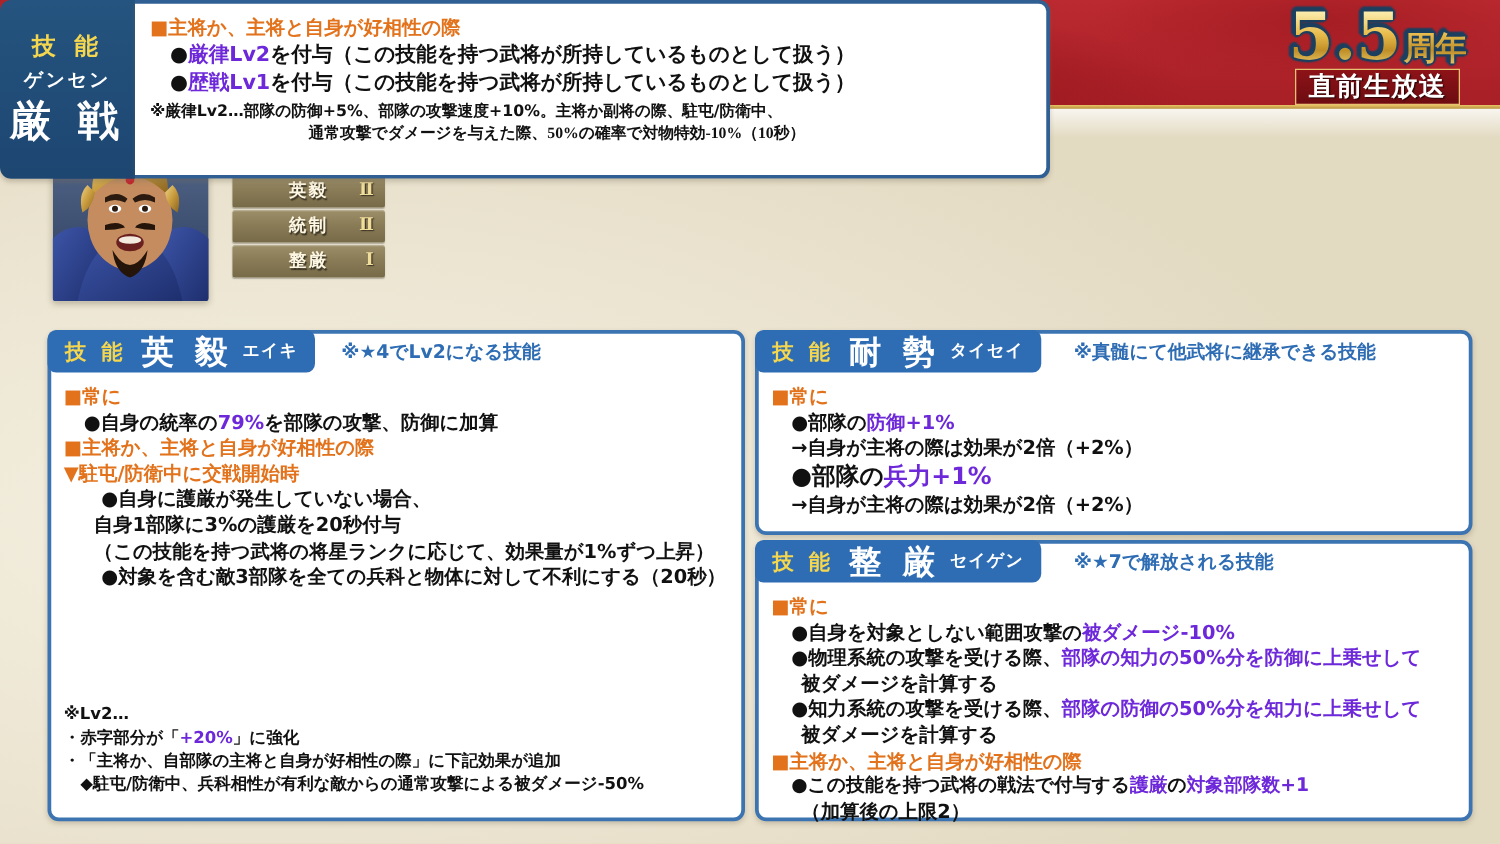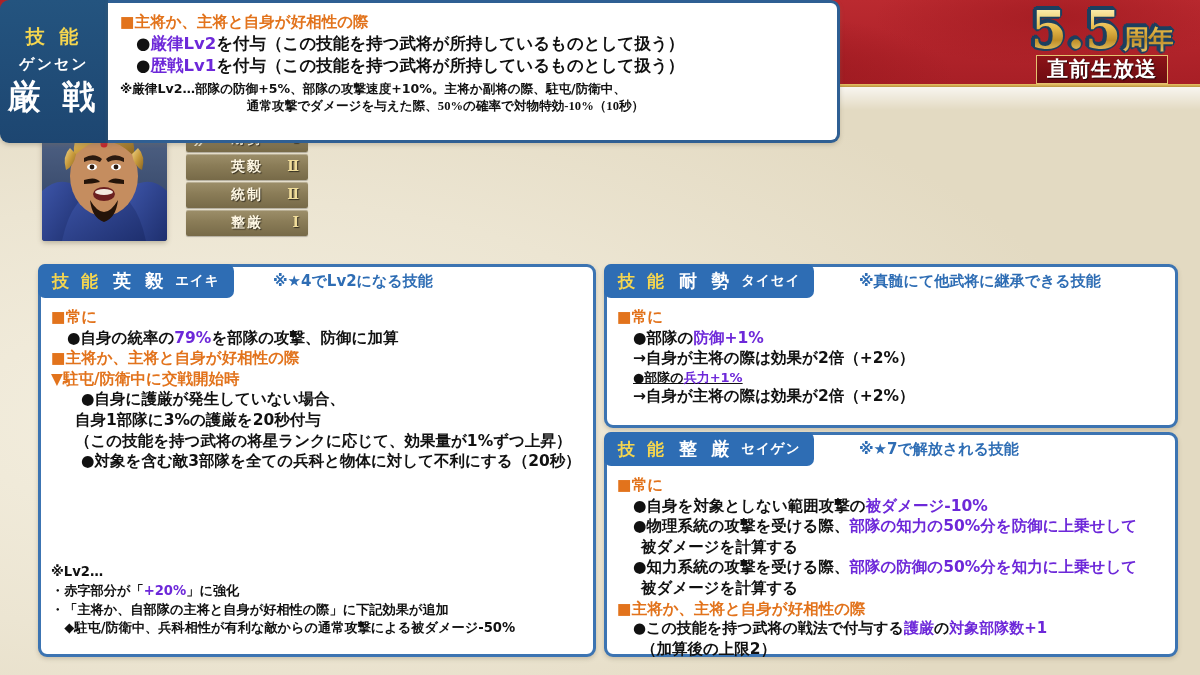--- a/index.html
+++ b/index.html
@@ -65,21 +65,21 @@
     font-size:21px;font-weight:bold;color:#fff;letter-spacing:1px;line-height:1.05;
     text-shadow:1px 1px 1px rgba(0,0,0,.7);
   }
   
   #portrait{
     position:absolute;left:42px;top:96px;width:125px;height:145px;
     border-radius:3px;overflow:hidden;
     box-shadow:0 2px 5px rgba(90,80,55,.35);
   }
   
-  #skill-list{position:absolute;left:186px;top:98px;width:122px;}
+  #skill-list{position:absolute;left:186px;top:84px;width:122px;}
   .skill-row{
     position:relative;height:26px;margin-bottom:2px;border-radius:2px;
     background:linear-gradient(180deg,#9d8f6a 0%,#8a7c57 45%,#776a48 100%);
     box-shadow:inset 0 1px 0 rgba(255,255,255,.28), 0 1px 1px rgba(0,0,0,.25);
     display:flex;align-items:center;justify-content:center;
   }
   .skill-row.active{
     background:linear-gradient(180deg,#6fa8dd 0%,#2f6fb5 45%,#1d4e87 100%);
     box-shadow:inset 0 1px 0 rgba(255,255,255,.45), 0 1px 2px rgba(0,0,0,.3);
   }
@@ -148,21 +148,21 @@
     position:absolute;left:-3px;top:-3px;height:34px;
     background:#2e6db4;border-radius:7px 7px 7px 7px;
     display:flex;align-items:center;padding:0 14px 0 14px;box-sizing:border-box;
   }
   .phead .ttl{
     font-family:"DejaVu Serif","Liberation Serif",serif;
     font-size:17px;font-weight:bold;color:#f5d64f;letter-spacing:3px;
   }
   .phead .nm{
     font-family:"DejaVu Serif","Liberation Serif",serif;
-    font-size:18px;font-weight:bold;color:#fff;letter-spacing:4px;margin:0 8px 0 12px;
+    font-size:26px;font-weight:bold;color:#fff;letter-spacing:4px;margin:0 8px 0 12px;
   }
   .phead .kana{
     font-size:13.5px;font-weight:bold;color:#fff;letter-spacing:1px;
   }
   .pnote{
     position:absolute;top:5px;
     font-size:15px;font-weight:bold;color:#2e6db4;white-space:nowrap;letter-spacing:0;
   }
   .pbody{position:absolute;left:0;right:0;top:36px;padding:4px 8px 0 10px;}
   
@@ -304,21 +304,21 @@
   <div class="phead">
     <span class="ttl">技 能</span>
     <span class="nm">耐 勢</span>
     <span class="kana">タイセイ</span>
   </div>
   <div class="pnote" style="left:252px;">※真髄にて他武将に継承できる技能</div>
   <div class="pbody" id="taisei-body">
       <div class="hd" style="font-size: 15.5px;">■常に</div>
       <div class="ln ind1" style="font-size: 15.5px;"><span>●部隊の</span><span class="red">防御+1%</span></div>
       <div class="ln ind1" style="font-size: 15.5px;"><span>→自身が主将の際は効果が2倍（+2%）</span></div>
-      <div class="ln ind1" style="font-size: 13px; text-decoration: underline;"><span>●部隊の</span><span class="red">兵力+1%</span></div>
+      <div class="ln ind1" style="font-size: 19px;"><span>●部隊の</span><span class="red">兵力+1%</span></div>
       <div class="ln ind1" style="font-size: 15.5px;"><span>→自身が主将の際は効果が2倍（+2%）</span></div>
     </div>
 </div>
 
 <div class="panel" id="panel-seigen">
   <div class="phead">
     <span class="ttl">技 能</span>
     <span class="nm">整 厳</span>
     <span class="kana">セイゲン</span>
   </div>

